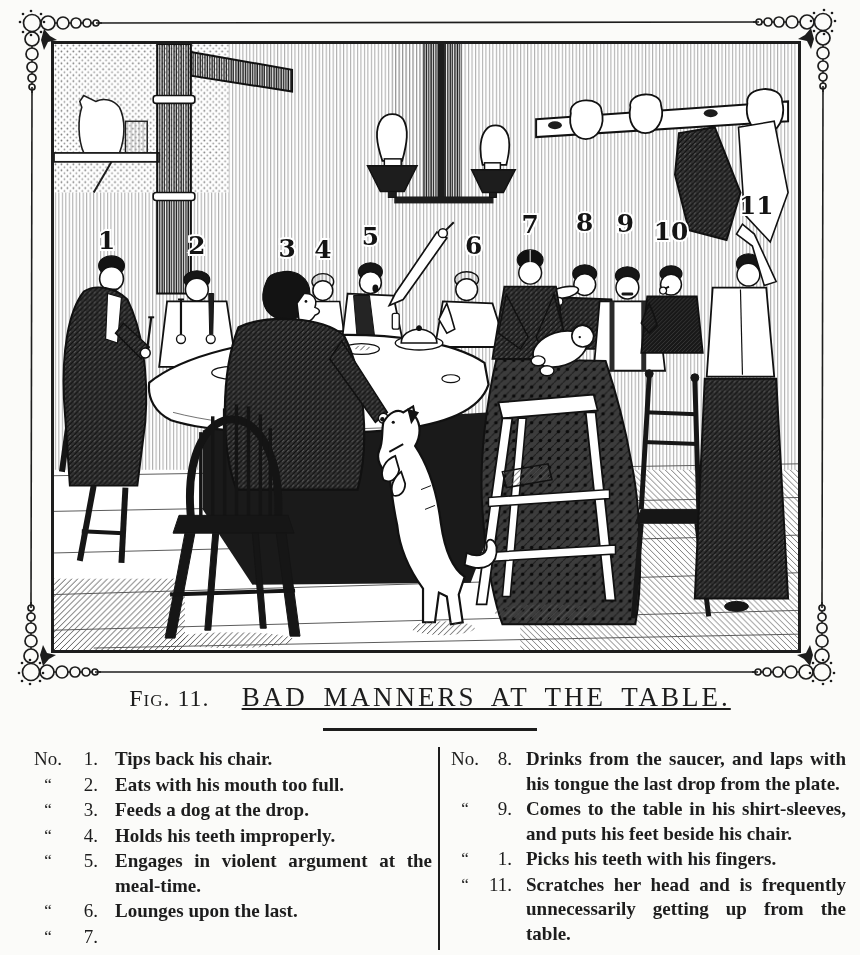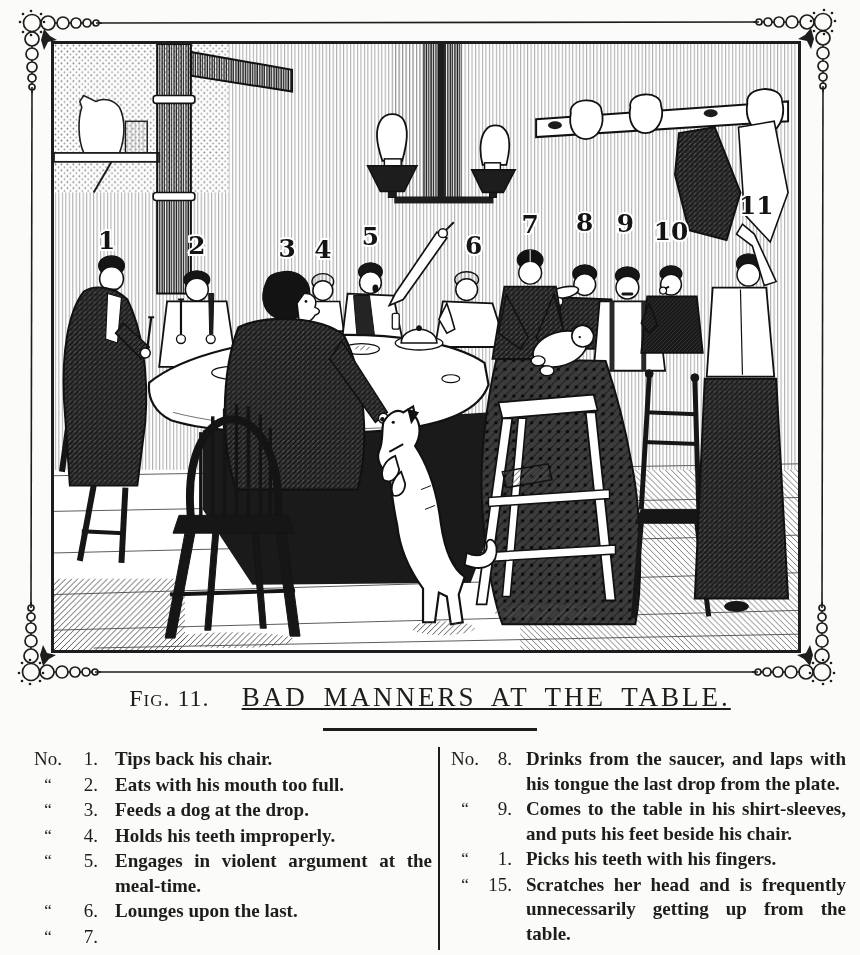--- a/index.html
+++ b/index.html
@@ -461,19 +461,19 @@
           <span class="num">9.</span>
           <span class="txt">Comes to the table in his shirt-sleeves, and puts his feet beside his chair.</span>
         </li>
         <li>
           <span class="no ditto">“</span>
           <span class="num">1.</span>
           <span class="txt">Picks his teeth with his fingers.</span>
         </li>
         <li>
           <span class="no ditto">“</span>
-          <span class="num">15.</span>
+          <span class="num">11.</span>
           <span class="txt">Scratches her head and is frequently unnecessarily getting up from the table.</span>
         </li>
       </ul>
   </div>
 
 </div>
 
 </body></html>

